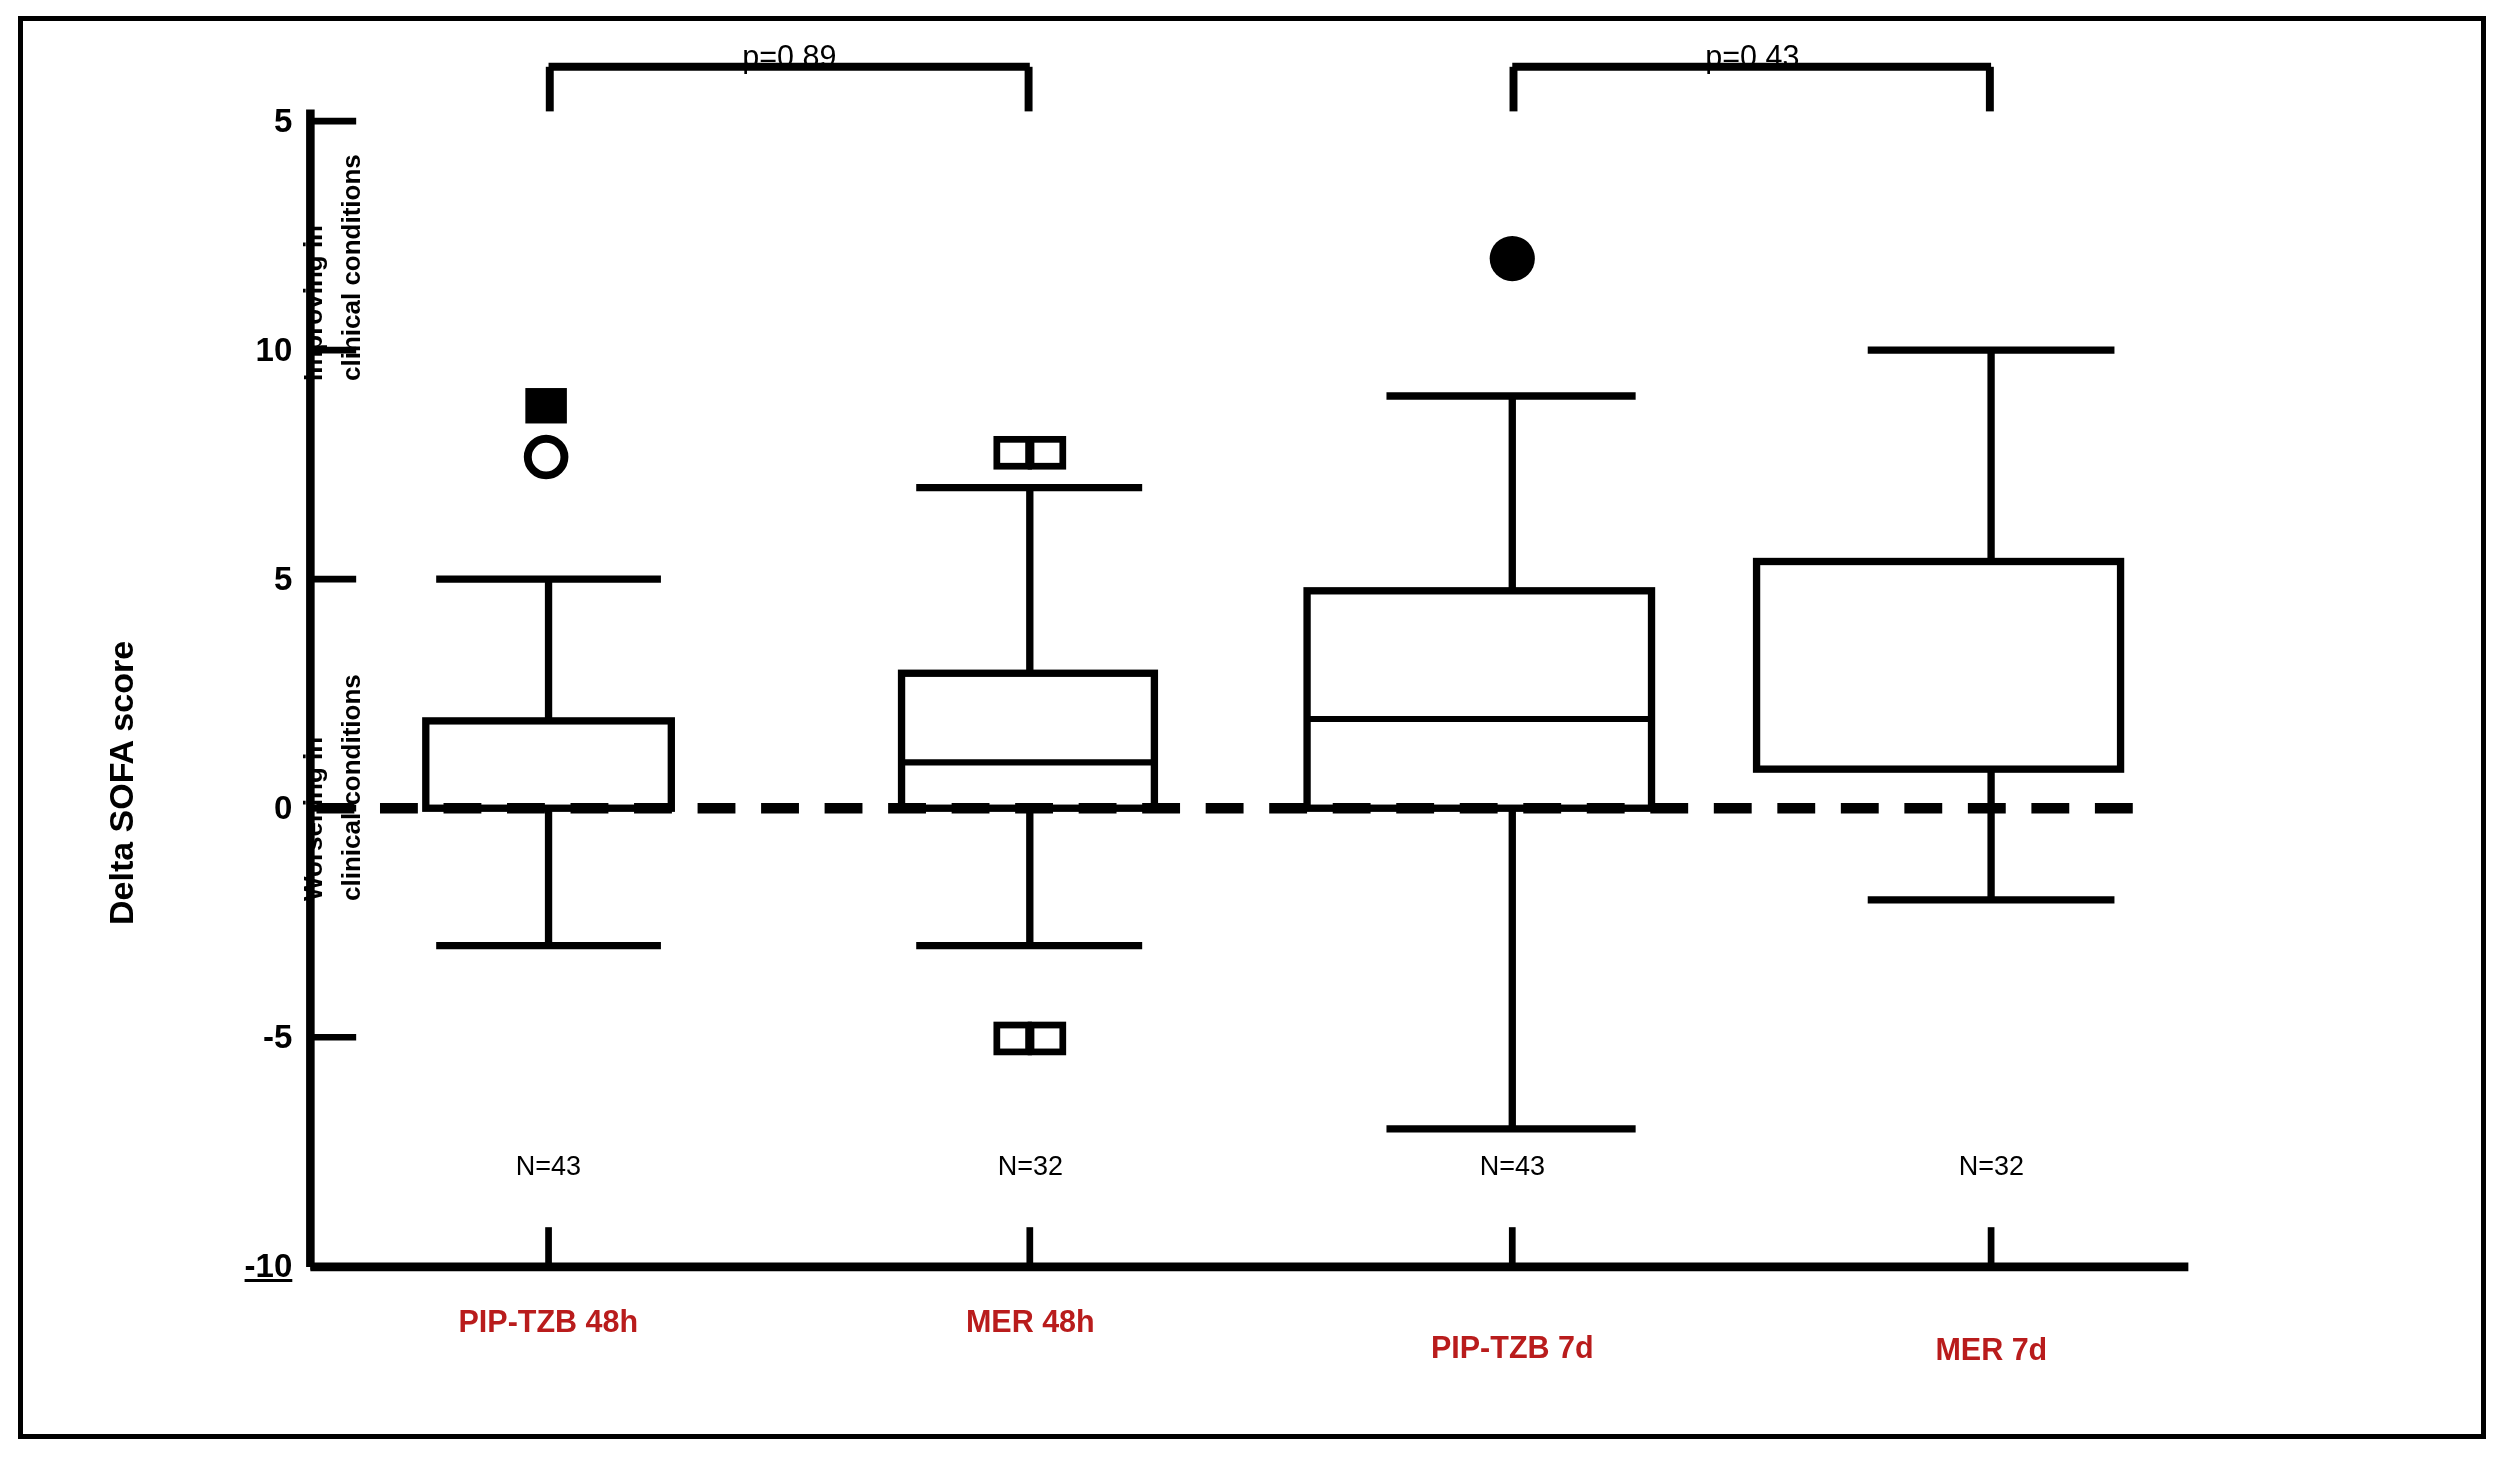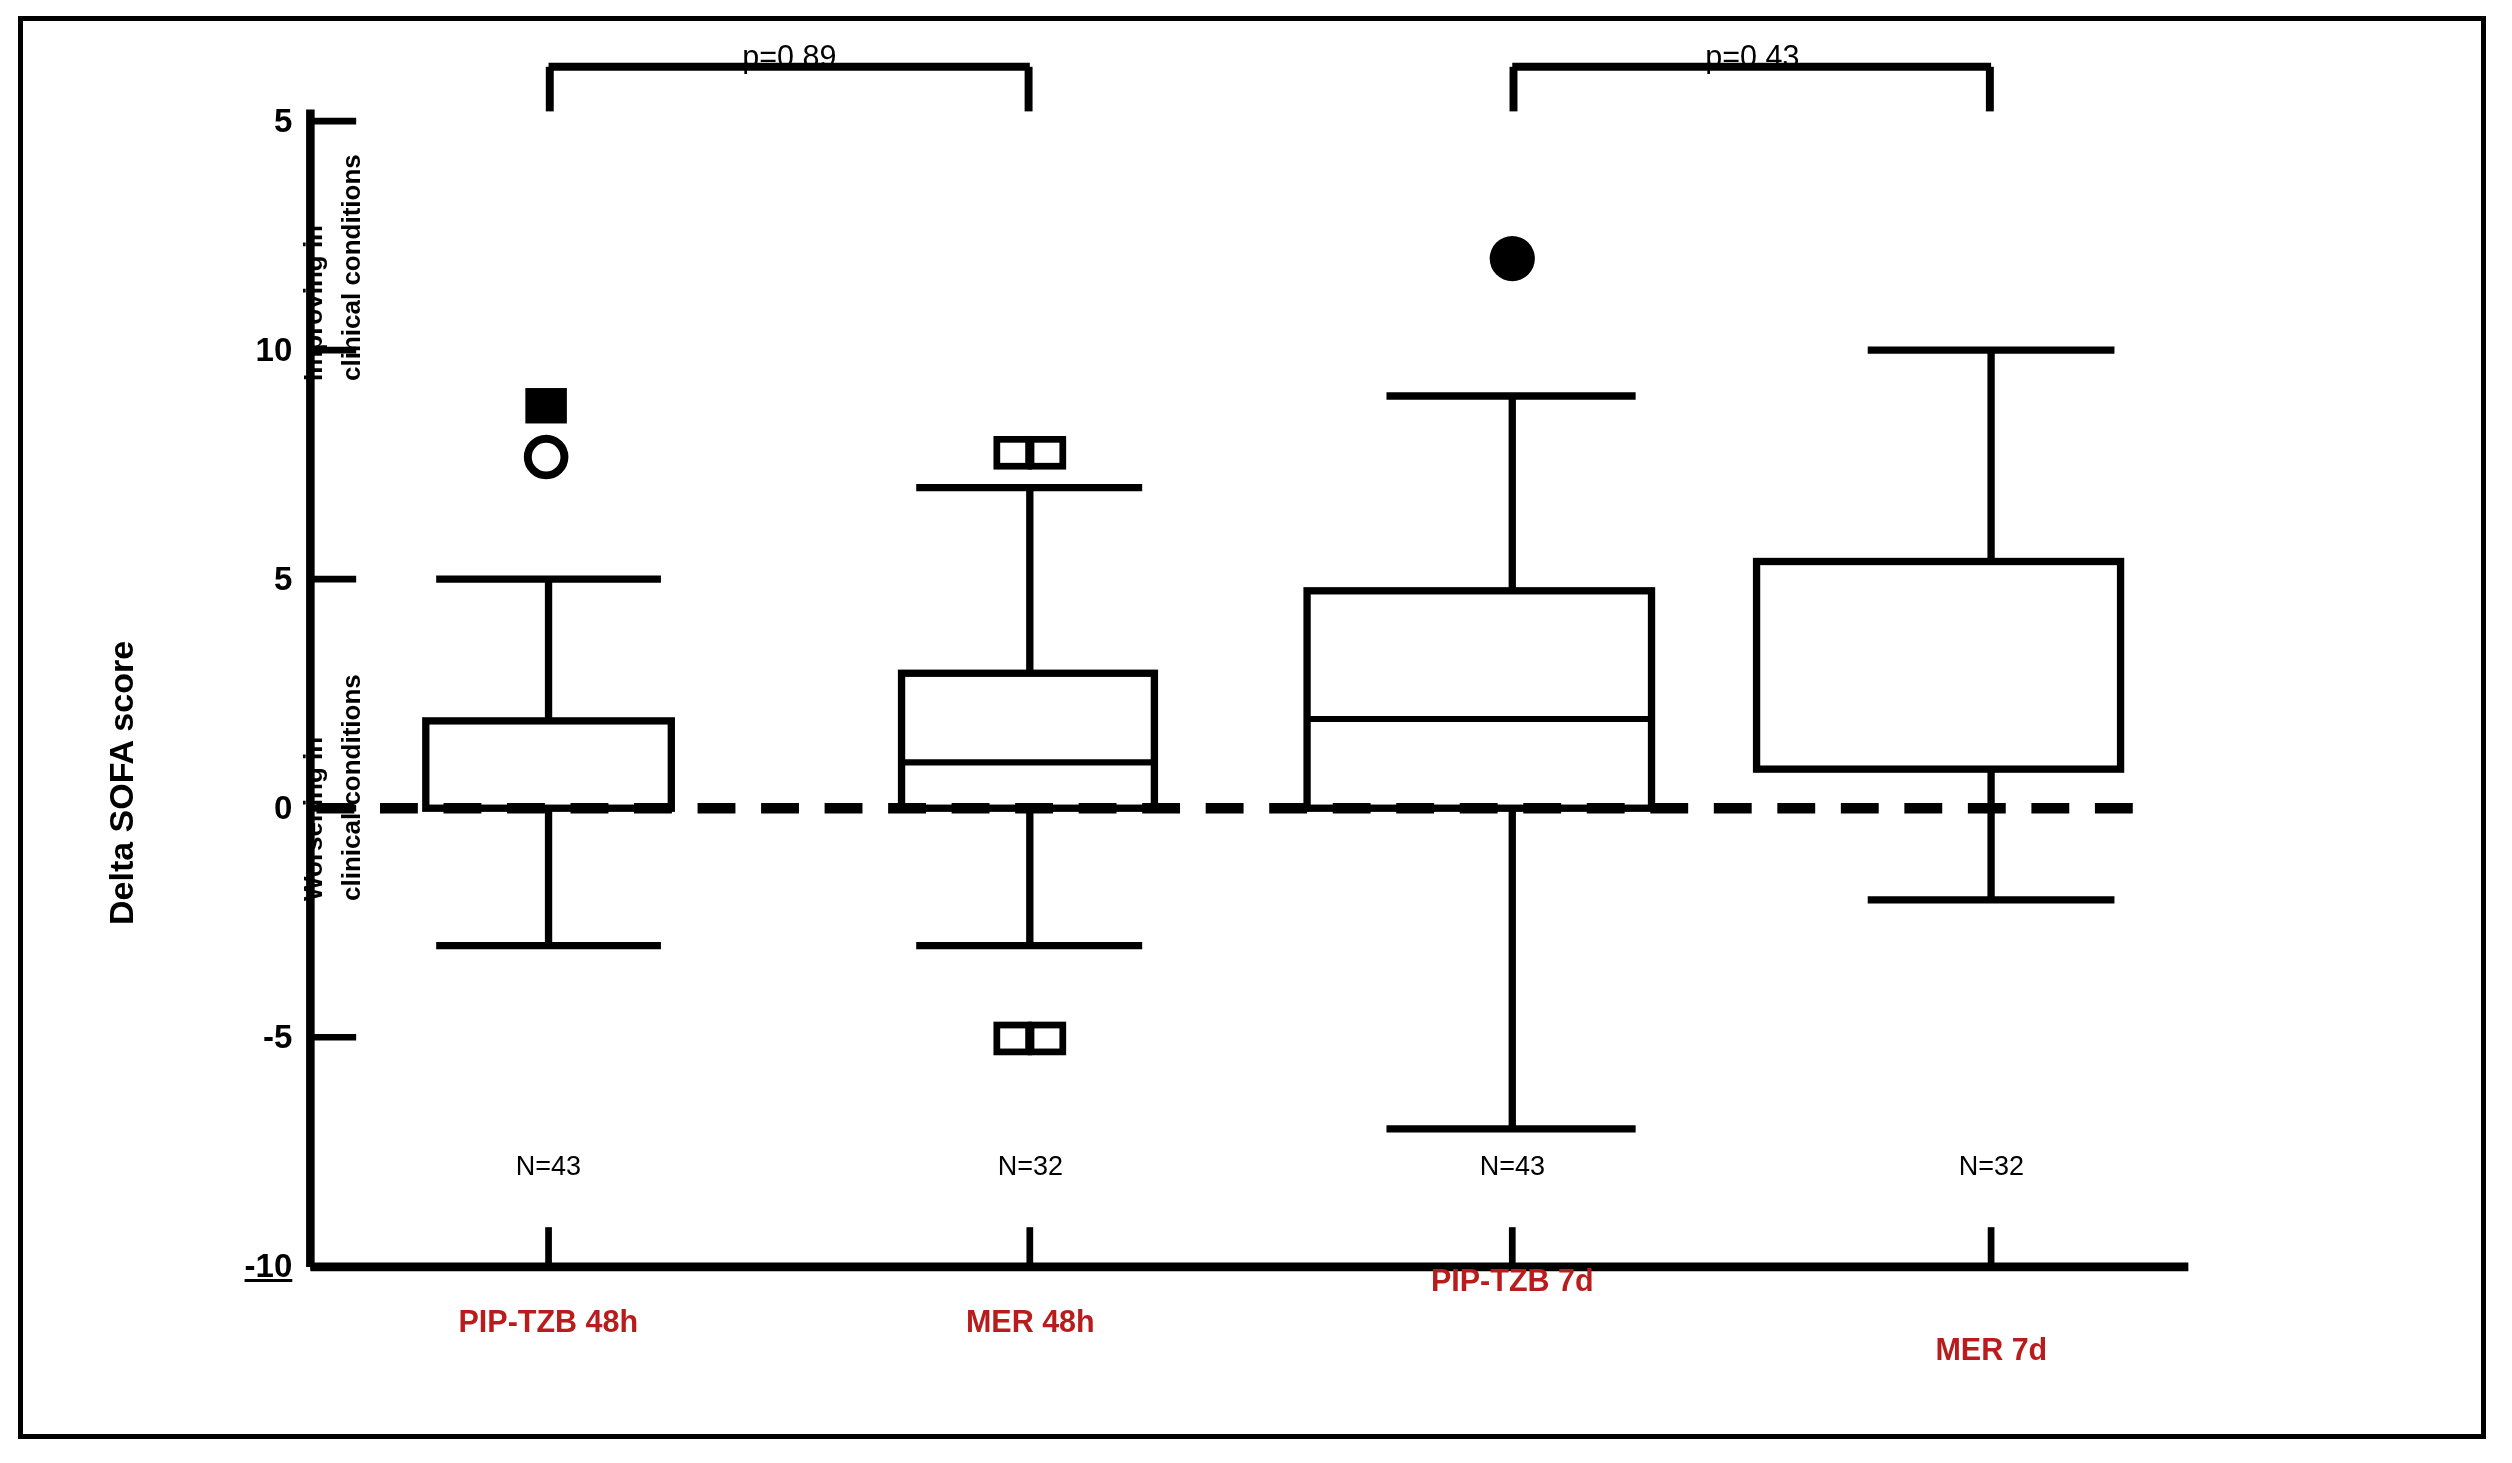--- a/index.html
+++ b/index.html
@@ -198,18 +198,18 @@
     <div class="p-label" style="left:766px; top:18.3px;">p=0.89</div>
     <div class="p-label" style="left:1729px; top:18.3px;">p=0.43</div>
 
     <div class="n-label" style="left:525px; top:1130px;">N=43</div>
     <div class="n-label" style="left:1007px; top:1130px;">N=32</div>
     <div class="n-label" style="left:1489px; top:1130px;">N=43</div>
     <div class="n-label" style="left:1968px; top:1130px;">N=32</div>
 
     <div class="cat-label" style="left:525px; top:1283px;">PIP-TZB 48h</div>
     <div class="cat-label" style="left:1007px; top:1283px;">MER 48h</div>
-    <div class="cat-label" style="left:1489px; top:1242px;">PIP-TZB 7d</div>
+    <div class="cat-label" style="left:1489px; top:1309px;">PIP-TZB 7d</div>
     <div class="cat-label" style="left:1968px; top:1311px;">MER 7d</div>
 
   </div>
 </div>
 
 
 </body></html>

